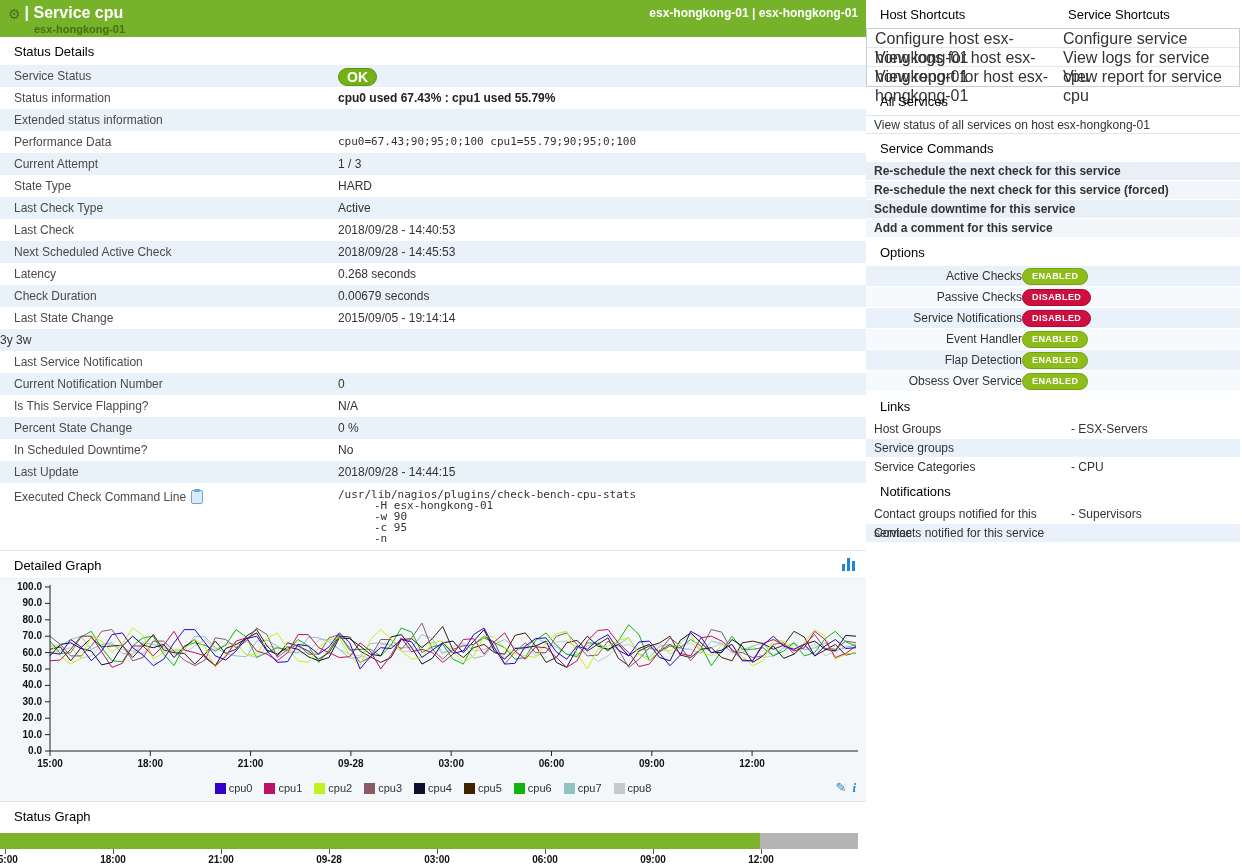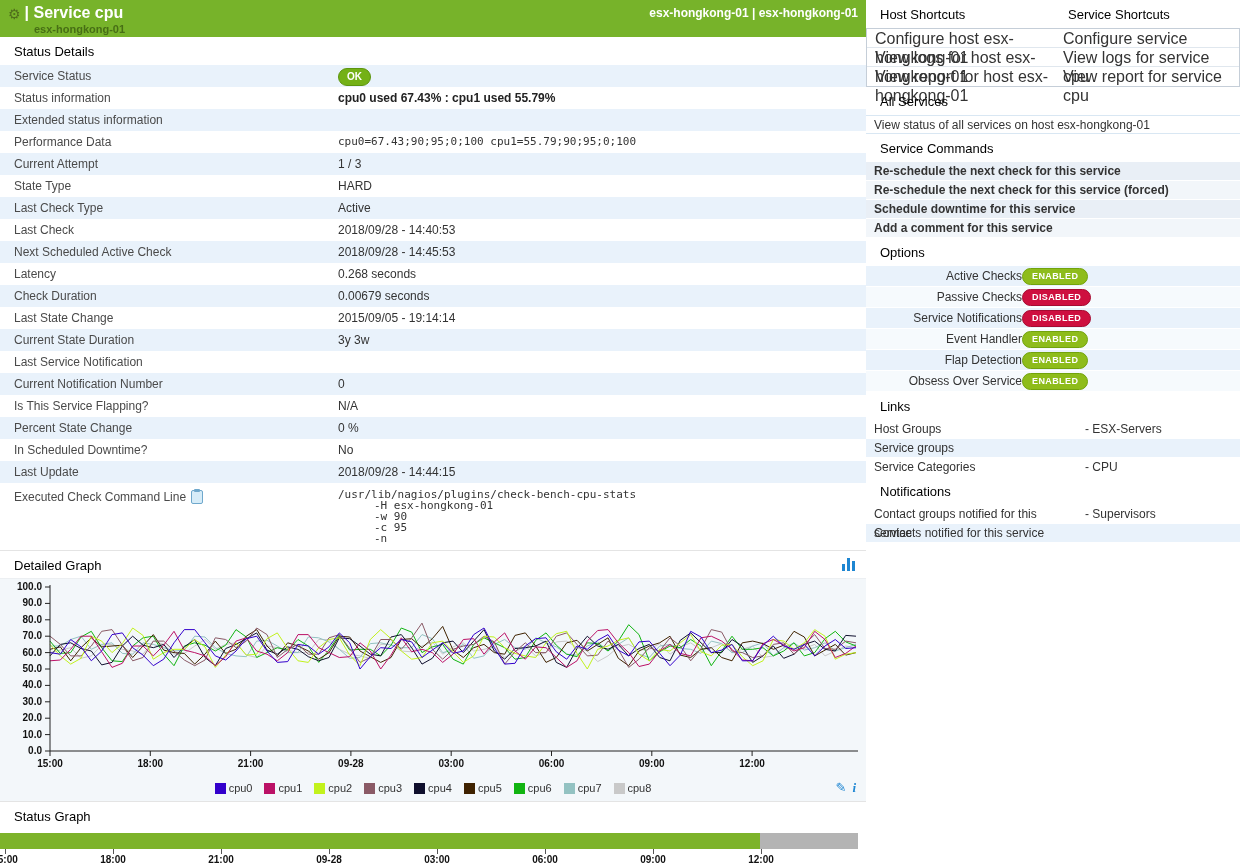--- a/index.html
+++ b/index.html
@@ -32,21 +32,21 @@
 
   
   .sd-row { display:flex; min-height:22px; line-height:22px; font-size:12px; color:#4a4a4a; }
   .sd-row.alt { background:#e9f2fb; }
   .sd-label { width:338px; padding-left:14px; flex:0 0 338px; }
   .sd-value { flex:1; color:#333; }
   .sd-value b { color:#222; }
   .mono { font-family:"DejaVu Sans Mono", monospace; font-size:11px; }
   .badge-ok {
     display:inline-block; background:#74b116; color:#fff; font-weight:bold;
-    font-size:10px; line-height:14px; padding:1px 8px; border-radius:10px;
+    font-size:14px; line-height:14px; padding:1px 8px; border-radius:10px;
     vertical-align:middle; border:1px solid #5d950e;
   }
   .cmd-row { align-items:flex-start; padding:3px 0 6px 0; }
   .cmd-lines { line-height:11px; padding-top:3px; }
   .cmd-lines div { margin-left:36px; }
   .cmd-lines div:first-child { margin-left:0; }
   .clip-icon {
     display:inline-block; width:12px; height:14px; margin-left:5px;
     border:1px solid #6fa8cc; background:#d6ecf8; border-radius:2px;
     position:relative; vertical-align:-3px; cursor:pointer;
@@ -85,21 +85,21 @@
   .cmd-item { font-weight:bold; }
   .cmd-item.a0 { background:#e9eff6; } .cmd-item.a1 { background:#f2f6fa; }
   .opt-row { height:21px; line-height:21px; align-items:center; display:flex; }
   .opt-row.a0 { background:#e9f2fb; } .opt-row.a1 { background:#f6fafd; }
   .opt-label { width:156px; padding-left:8px;text-align:right; }
   .badge { display:inline-block; color:#fff; font-weight:bold; font-size:9px; letter-spacing:.4px;
            padding:3px 9px; border-radius:10px; line-height:9px; cursor:pointer; }
   .badge-enabled  { background:#8ebc1b; border:1px solid #72a30c; }
   .badge-disabled { background:#ce0f3f; border:1px solid #a50b31; }
   .kv-label { width:205px; flex:0 0 205px; padding-left:8px; }
-  .kv-row.a0 { background:#fff;gap:14px; } .kv-row.a1 { background:#e9f2fb; }
+  .kv-row.a0 { background:#fff; } .kv-row.a1 { background:#e9f2fb; }
 </style>
 </head>
 <body>
 
 <div class="layout">
 
   <div class="left">
 
     <div class="app-header">
       <span class="gear">⚙</span><span class="app-title">| Service cpu</span>
@@ -151,21 +151,20 @@
         </div>
         <div class="sd-row alt">
           <span class="sd-label">Check Duration</span>
           <span class="sd-value">0.00679 seconds</span>
         </div>
         <div class="sd-row">
           <span class="sd-label">Last State Change</span>
           <span class="sd-value">2015/09/05 - 19:14:14</span>
         </div>
         <div class="sd-row alt">
-          <span class="sd-label">Current State Duration</span>
           <span class="sd-value">3y 3w</span>
         </div>
         <div class="sd-row">
           <span class="sd-label">Last Service Notification</span>
           <span class="sd-value"></span>
         </div>
         <div class="sd-row alt">
           <span class="sd-label">Current Notification Number</span>
           <span class="sd-value">0</span>
         </div>

